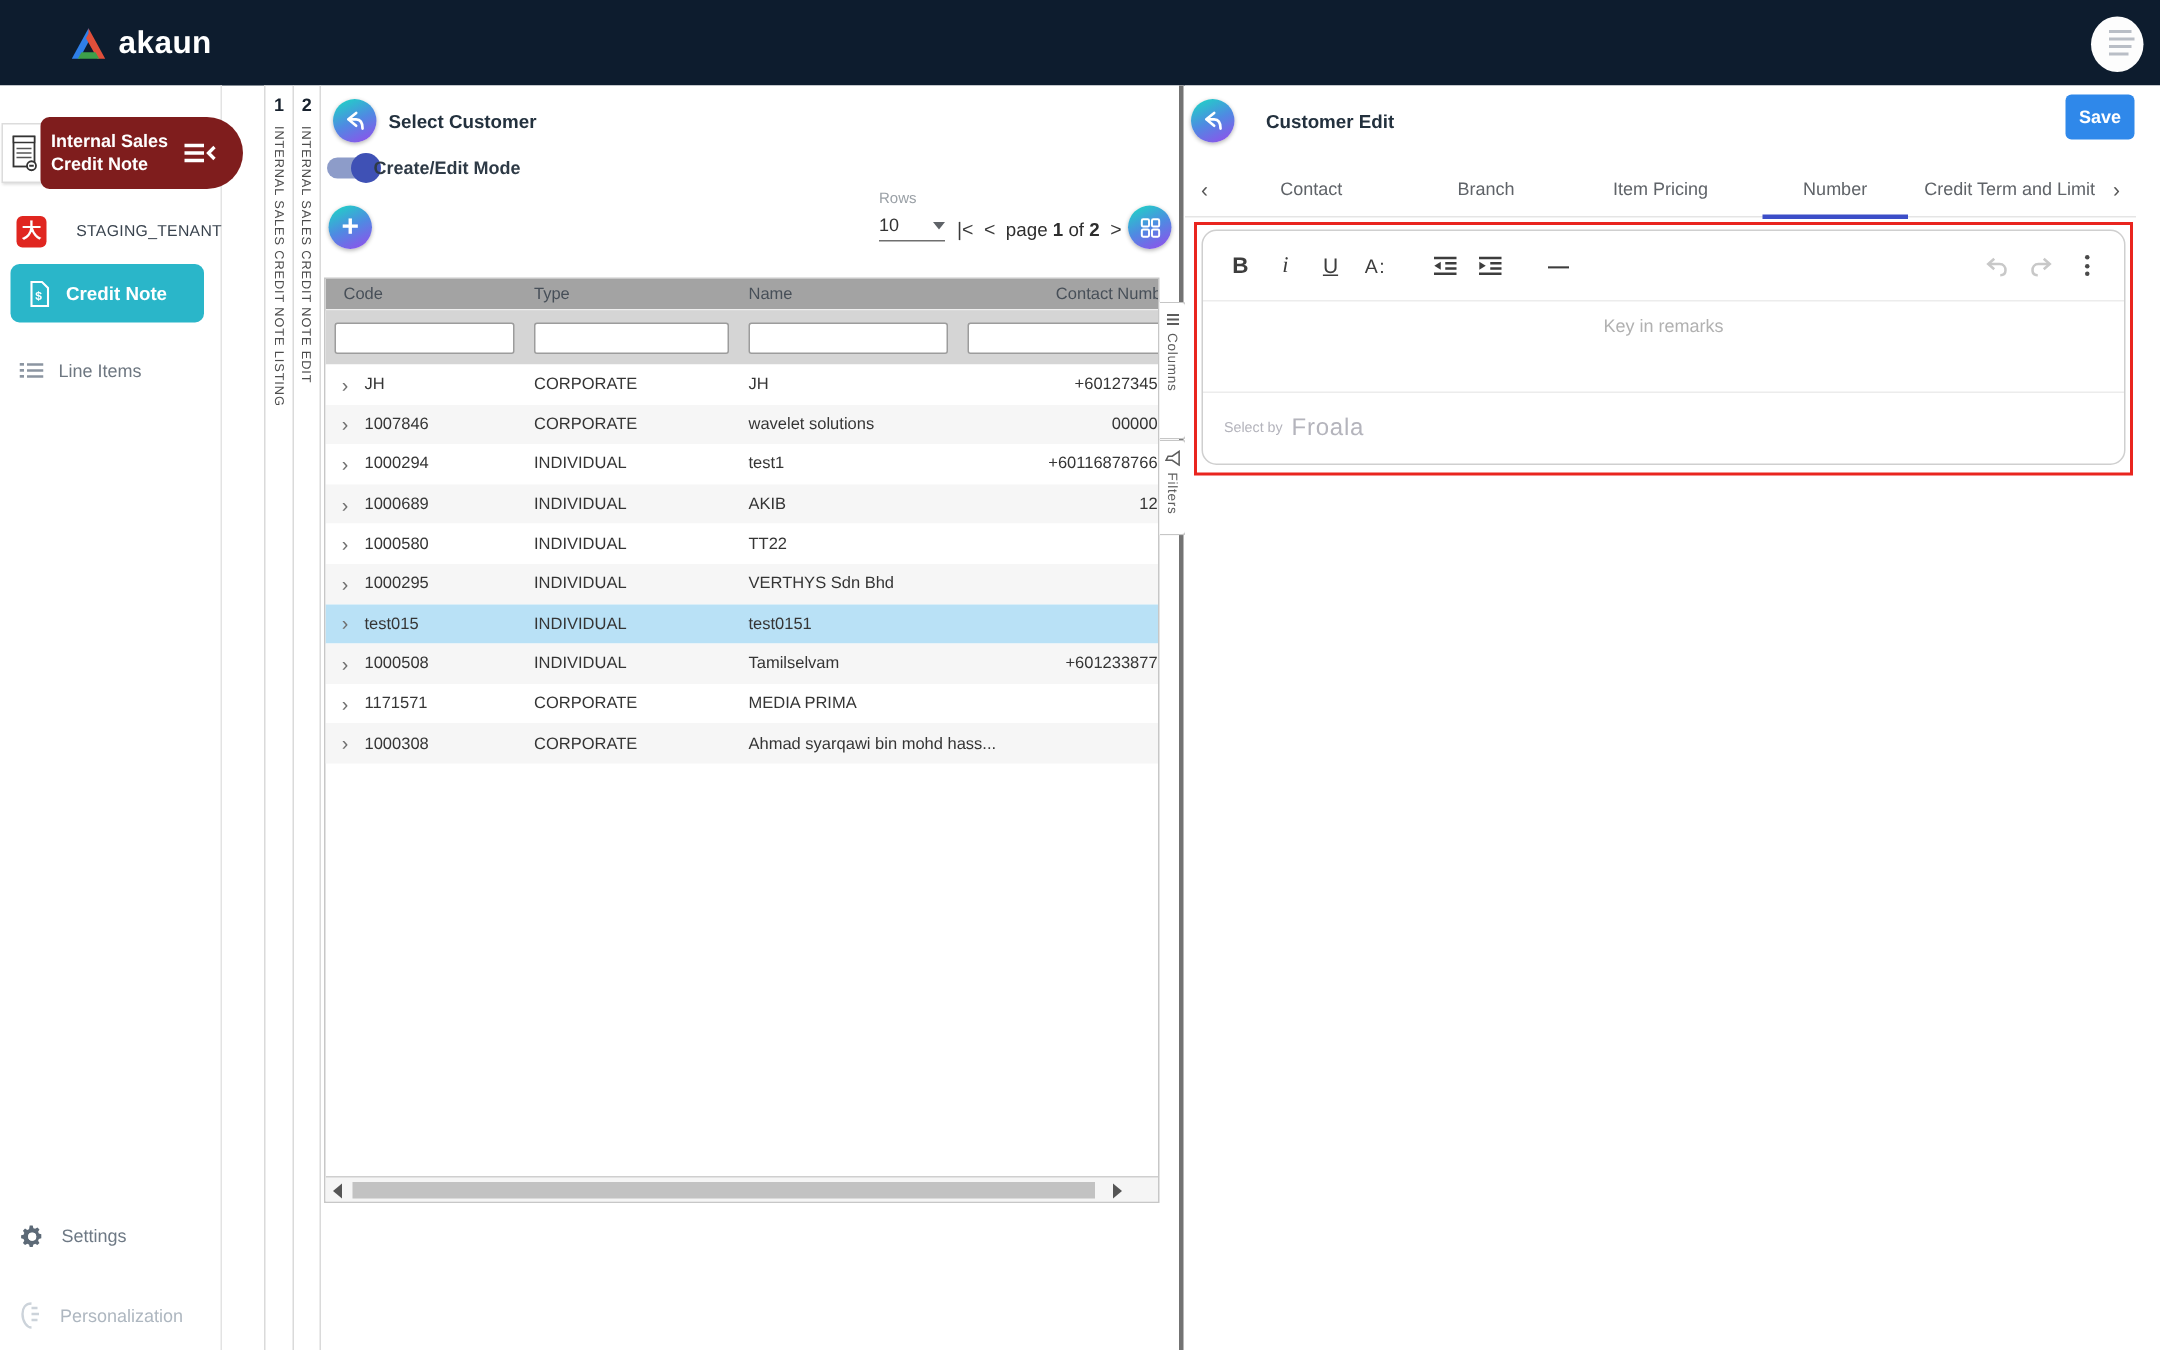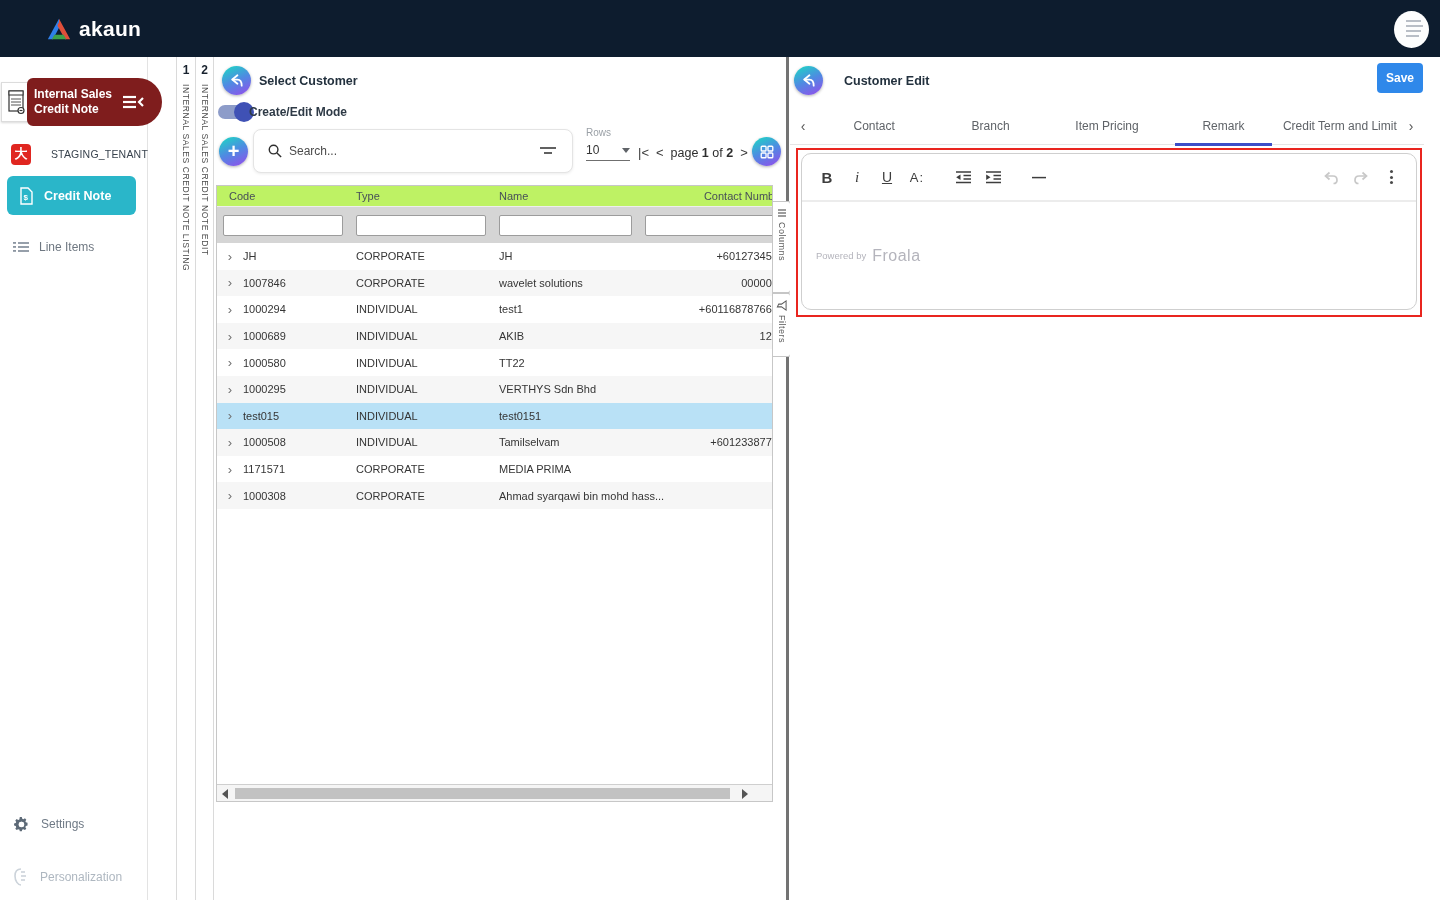--- a/index.html
+++ b/index.html
@@ -77,21 +77,21 @@
   .pager { position:absolute; left:424px; top:88px; display:flex; align-items:center; gap:7px;
     font-size:12.5px; color:#2e2e2e; }
   .pg-btn { cursor:pointer; color:#3a3a3a; font-size:13px; }
   .pg-num { font-weight:bold; }
   .m-grid { position:absolute; left:538px; top:80px; }
 
   
   .tcard { position:absolute; left:2px; top:128px; width:557px; height:617px;
     border:1px solid #c7c7c7; overflow:hidden; background:#fff; }
   .thead, .tfilter, .trow { width:567px; display:flex; align-items:center; }
-  .thead { height:21px; background:#bef264; border-bottom:1px solid #eee; }
+  .thead { height:21px; background:#a3a3a3; border-bottom:1px solid #eee; }
   .hcell { font-size:11px; color:#474f58; }
   .h-code { width:133px; padding-left:12px; }
   .h-type { width:143px; padding-left:6px; }
   .h-name { width:146px; padding-left:6px; }
   .h-contact { width:145px; text-align:right; }
   .tfilter { height:36px; background:#d5d5d5; }
   .fcell { display:flex; align-items:center; }
   .fcell input { height:21px; background:#fff; border:1px solid #9c9c9c; border-radius:2px; width:100%;
     margin:0 7px 0 6px; outline:none; font-size:11px; padding:0 4px; }
   .f-code { width:133px; } .f-type { width:143px; } .f-name { width:146px; } .f-contact { width:145px; }
@@ -266,31 +266,20 @@
 
     <div class="toggle">
         <span class="knob"></span>
       </div>
     <div class="toggle-label">Create/Edit Mode</div>
 
     <div class="gcircle m-add">
         <span>+</span>
       </div>
 
-    <div class="search-card">
-      <svg width="16" height="16" viewBox="0 0 17 17" style="margin-left:13px">
-        <circle cx="7" cy="7" r="4.6" fill="none" stroke="#2f2f2f" stroke-width="1.5"></circle>
-        <line x1="10.6" y1="10.6" x2="15" y2="15" stroke="#2f2f2f" stroke-width="1.5"></line>
-      </svg>
-      <input type="text" placeholder="Search..." style="">
-      <svg width="18" height="14" viewBox="0 0 18 14" style="margin-right:15px">
-        <line x1="1" y1="4" x2="17" y2="4" stroke="#3a3a3a" stroke-width="1.6"></line>
-        <line x1="5" y1="9" x2="13" y2="9" stroke="#3a3a3a" stroke-width="1.6"></line>
-      </svg>
-    </div>
 
     <div class="rows-label">Rows</div>
     <div class="rows-select">
       <span>10</span>
       <span class="caret"></span>
     </div>
 
     <div class="pager">
       <span class="pg-btn">|&lt;</span>
       <span class="pg-btn">&lt;</span>
@@ -437,21 +426,21 @@
       </svg>
     </div>
     <div class="r-title">Customer Edit</div>
     <button class="save-btn">Save</button>
 
     <div class="rtabs">
       <span class="rt-chev">‹</span>
       <span class="rtab">Contact</span>
       <span class="rtab">Branch</span>
       <span class="rtab">Item Pricing</span>
-      <span class="rtab active">Remark</span>
+      <span class="rtab active">Number</span>
       <span class="rtab">Credit Term and Limit</span>
       <span class="rt-chev">›</span>
     </div>
 
     <div class="redbox">
       <div class="froala">
         <div class="fr-toolbar">
           <span class="fr-btn fr-b">B</span>
           <span class="fr-btn fr-i">i</span>
           <span class="fr-btn fr-u">U</span>
@@ -492,21 +481,24 @@
             </span>
             <span class="fr-btn">
               <span class="fr-dots">
                   <i></i>
                   <i></i>
                   <i></i>
                 </span>
             </span>
           </span>
         </div>
+        <div class="fr-content">
+          <span class="fr-placeholder">Key in remarks</span>
+        </div>
         <div class="fr-footer">
-          <span class="fr-pow">Powered by</span>
+          <span class="fr-pow">Select by</span>
           <span class="fr-brand">Froala</span>
         </div>
       </div>
     </div>
   </div>
 
 </div>
 
 </body></html>

